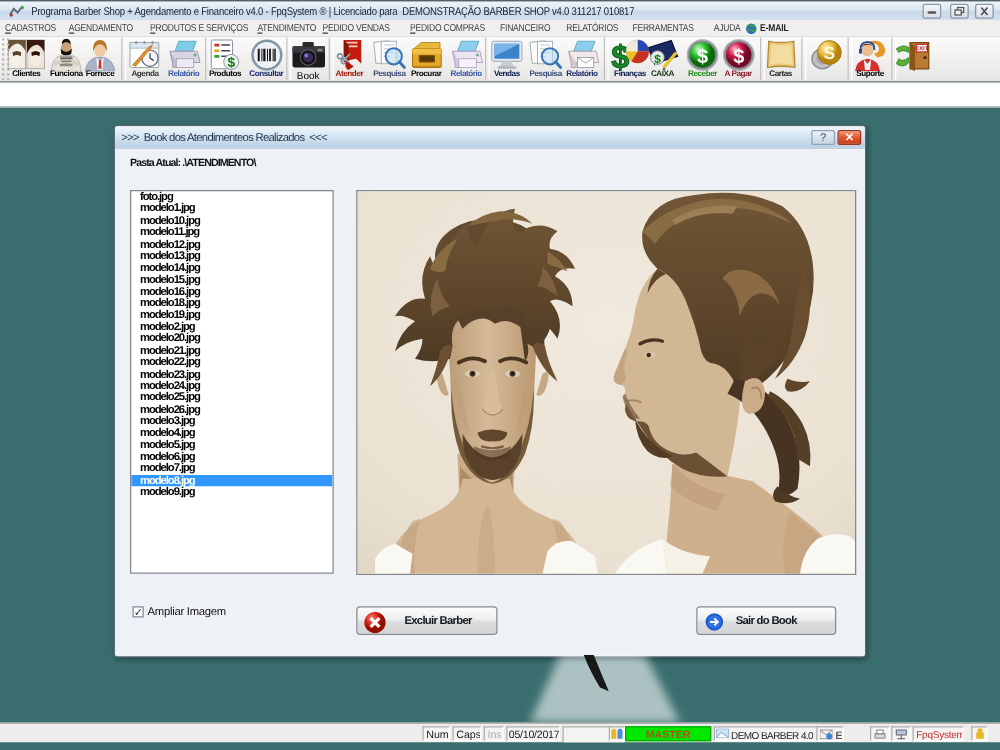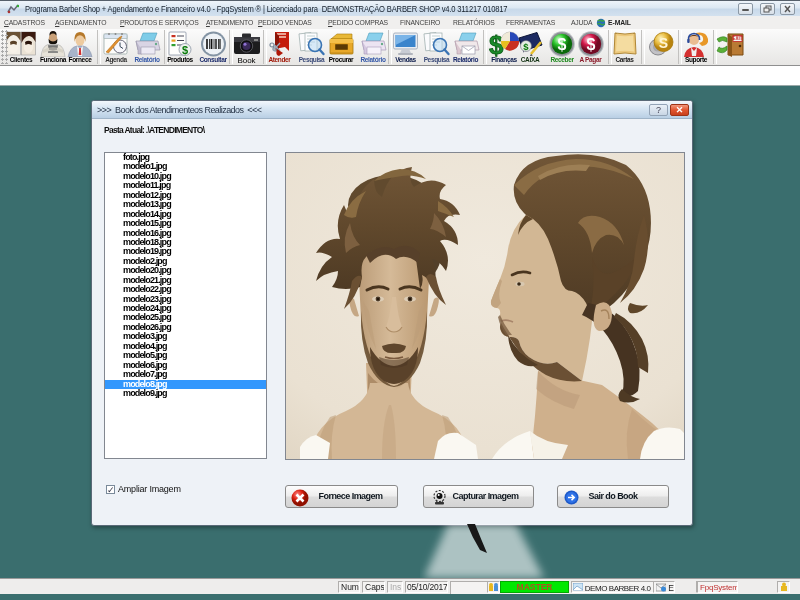--- a/index.html
+++ b/index.html
@@ -40,21 +40,21 @@
   #helpb{left:557px;top:3px;width:19px;height:12px;background:linear-gradient(#eaf0f7,#c9d6e5);
     border:1px solid #93a3b6;border-radius:2px;box-sizing:border-box;
     font-size:9px;color:#445;text-align:center;line-height:10px;}
   #closeb{left:578px;top:3px;width:19px;height:12px;background:linear-gradient(#f2997e 0%,#e2552f 50%,#c8401c 100%);
     border:1px solid #9e3316;border-radius:2px;box-sizing:border-box;
     color:#fff;font-size:9px;font-weight:bold;text-align:center;line-height:11px;}
   #pasta{left:12px;top:24px;font-size:8.5px;letter-spacing:-0.72px;font-weight:bold;color:#111;}
   #list{left:12px;top:51px;width:163px;height:307px;background:#fff;
     border:1px solid #828790;box-sizing:border-box;overflow:hidden;
     font-size:9px;font-weight:bold;color:#000;letter-spacing:-0.85px;}
-  #list div{height:9.45px;line-height:9.8px;padding-left:18px;white-space:nowrap;}
+  #list div{height:9.45px;line-height:9.8px;padding-left:7px;white-space:nowrap;}
   #list div.sel{background:#3297fd;color:#fff;}
   #frame{left:193px;top:51px;width:400px;height:308px;border:1px solid #828790;
     box-sizing:border-box;background:#ece4d8;}
   #chk{left:14px;top:384px;width:9px;height:9px;background:#fff;border:1px solid #7a8a9a;
     box-sizing:border-box;font-size:9px;line-height:8px;color:#334;}
   #chklb{left:26px;top:383px;font-size:9px;letter-spacing:-0.2px;font-weight:normal;color:#111;}
   .btn{position:absolute;top:384px;height:23px;background:linear-gradient(#fdfdfd 0%,#eeeeee 45%,#dcdcdc 55%,#d4d4d4 100%);
     border:1px solid #8a8a8a;border-radius:3px;box-sizing:border-box;
     font-size:9px;letter-spacing:-0.55px;font-weight:bold;color:#101820;text-align:center;
     line-height:21px;}
@@ -561,28 +561,21 @@
   <div class="btn" style="left:193px;width:113px"><svg style="position:absolute;left:5px;top:3px" width="18" height="18" viewBox="0 0 18 18">
         <defs>
           <radialGradient id="rg" cx="0.35" cy="0.3">
             <stop offset="0" stop-color="#f88"></stop>
             <stop offset="0.6" stop-color="#d82010"></stop>
             <stop offset="1" stop-color="#901000"></stop>
           </radialGradient>
         </defs>
         <circle cx="9" cy="9" r="8.5" fill="url(#rg)"></circle>
         <path d="M5.5 5.5 L12.5 12.5 M12.5 5.5 L5.5 12.5" stroke="#fff" stroke-width="2.6"></path>
-      </svg><span style="margin-left:18px">Fornece Imagem</span></div>
-  <div class="btn" style="left:331px;width:111px"><svg style="position:absolute;left:8px;top:3px" width="15" height="17" viewBox="0 0 15 17">
-        <circle cx="7.5" cy="7" r="5.5" fill="none" stroke="#333" stroke-width="1.2" stroke-dasharray="2 1.5"></circle>
-        <circle cx="7.5" cy="7" r="3" fill="#111"></circle>
-        <circle cx="6.7" cy="6" r="1" fill="#fff"></circle>
-        <rect x="3" y="13" width="9" height="2.5" rx="1" fill="#333"></rect>
-        <path d="M5 12 L4 14 M10 12 L11 14" stroke="#333"></path>
-      </svg><span style="margin-left:14px">Capturar Imagem</span></div>
+      </svg><span style="margin-left:18px">Excluir Barber</span></div>
   <div class="btn" style="left:465px;width:112px"><svg style="position:absolute;left:6px;top:4px" width="15" height="15" viewBox="0 0 15 15">
         <circle cx="7.5" cy="7.5" r="7" fill="#1e5ac8"></circle>
         <circle cx="7.5" cy="7.5" r="5.4" fill="#2e72e8"></circle>
         <path d="M4 7.5 L10 7.5 M7.5 4.8 L10.2 7.5 L7.5 10.2" stroke="#fff" stroke-width="1.6" fill="none"></path>
       </svg><span style="">Sair do Book</span></div>
 </div>
 
 <svg class="abs" style="left:420px;top:524px" width="145" height="54" viewBox="0 0 145 54">
   <defs>
       <filter id="bl" x="-30%" y="-30%" width="160%" height="160%">
@@ -616,19 +609,19 @@
         <circle cx="7.5" cy="6" r="2.5" fill="#3a8ad8"></circle>
       </svg> Email</div>
   <div class="sp" style="left:696px;width:16px;padding:1px 2px"><svg width="10" height="9" viewBox="0 0 10 9">
         <rect x="1" y="4" width="8" height="3.5" fill="#d8d8d8" stroke="#777" stroke-width="0.7"></rect>
         <rect x="2.5" y="1" width="5" height="3" fill="#fff" stroke="#777" stroke-width="0.7"></rect>
       </svg></div>
   <div class="sp" style="left:713px;width:16px;padding:1px 2px"><svg width="10" height="9" viewBox="0 0 10 9">
         <rect x="1" y="1" width="8" height="4" fill="#b8c8d8" stroke="#556" stroke-width="0.7"></rect>
         <path d="M5 5 L5 8 M2 8 L8 8" stroke="#556" stroke-width="0.8"></path>
       </svg></div>
-  <div class="sp" style="left:697px;width:41px;color:#c03030;font-size:8px;letter-spacing:-0.2px;padding:1px 2px">FpqSystem</div>
+  <div class="sp" style="left:730px;width:41px;color:#c03030;font-size:8px;letter-spacing:-0.2px;padding:1px 2px">FpqSystem</div>
   <div class="sp" style="left:777px;width:13px;padding:0 2px"><svg width="8" height="10" viewBox="0 0 8 10">
         <rect x="1" y="4" width="6" height="5" fill="#e8b820"></rect>
         <circle cx="4" cy="2.5" r="2" fill="#e8b820"></circle>
       </svg></div>
 </div>
 <div class="abs" id="tealbtm"></div>
 
 </body></html>

